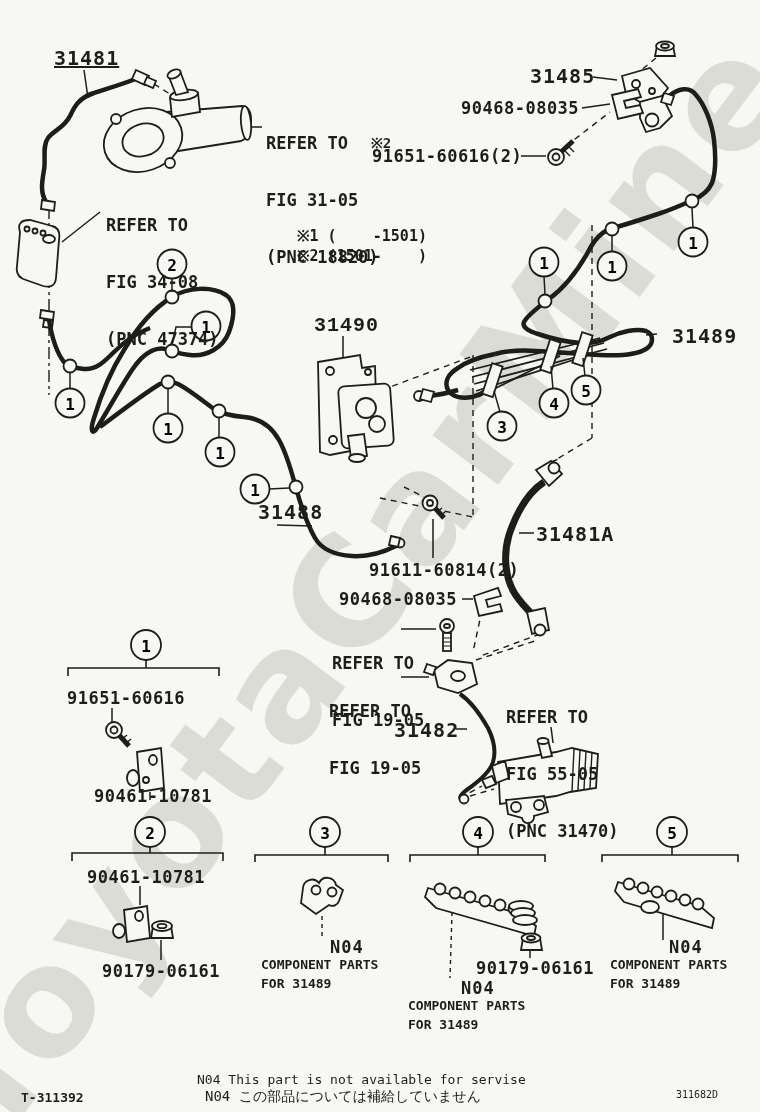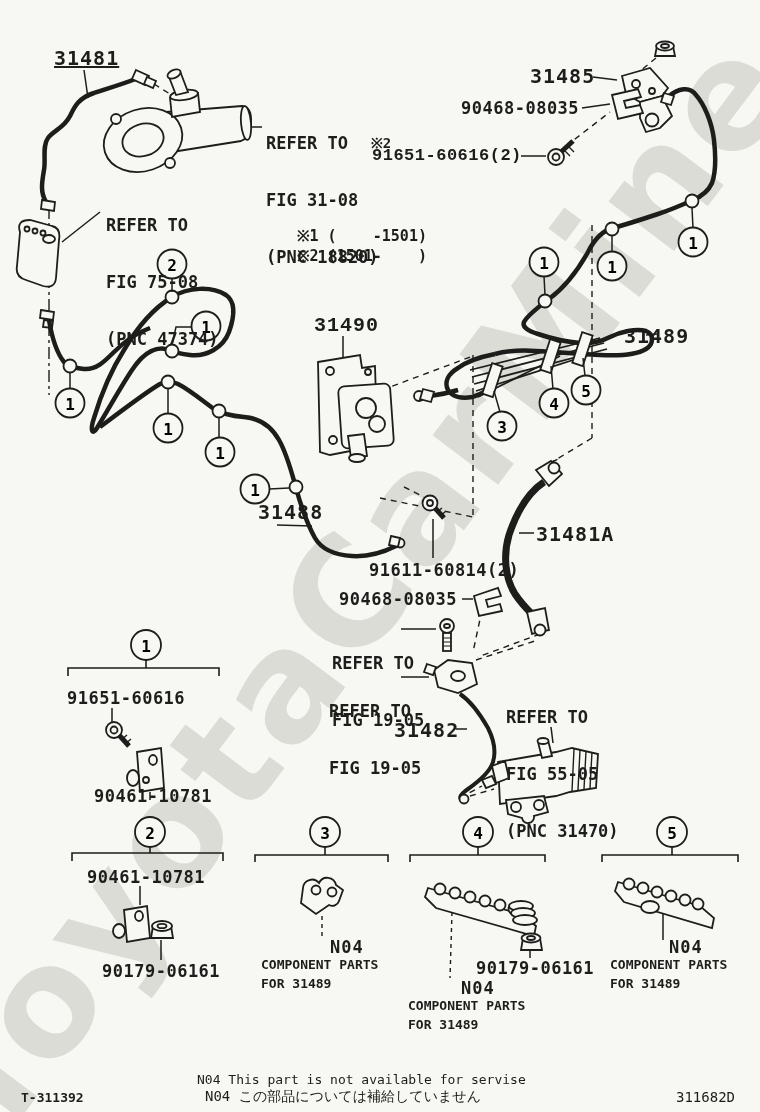--- a/index.html
+++ b/index.html
@@ -388,40 +388,40 @@
       <circle class="part" cx="698" cy="904" r="5.5"></circle>
       <ellipse class="part" cx="650" cy="907" rx="9" ry="6"></ellipse>
       <path class="ln" stroke-width="1.5" d="M663,914 L663,940"></path>
     </g>
   </svg>
 
   <div class="big" style="left:54px;top:46px;text-decoration:underline;">31481</div>
 
   <div class="ref" style="left:266px;top:96px;">
     <div>REFER TO</div>
-    <div>FIG 31-08</div>
+    <div>FIG 31-05</div>
     <div>(PNC 18820)</div>
   </div>
   <div class="sup" style="left:371px;top:133px;">※2</div>
 
-  <div class="lbl" style="left:372px;top:146px;font-family:Liberation Mono, monospace;">91651-60616(2)</div>
+  <div class="lbl" style="left:372px;top:146px;">91651-60616(2)</div>
   <div class="big" style="left:530px;top:64px;">31485</div>
   <div class="lbl" style="left:461px;top:98px;">90468-08035</div>
 
   <div class="ref" style="left:106px;top:178px;">
     <div>REFER TO</div>
-    <div>FIG 75-08</div>
+    <div>FIG 34-08</div>
     <div>(PNC 47374)</div>
   </div>
 
   <div class="note" style="left:297px;top:225px;text-align:right;">※1 (    -1501)</div>
   <div class="note" style="left:297px;top:245px;">※2 (1501-    )</div>
 
   <div class="big" style="left:314px;top:314px;font-family:Liberation Mono, monospace;">31490</div>
-  <div class="big" style="left:624px;top:324px;">31489</div>
+  <div class="big" style="left:672px;top:324px;">31489</div>
   <div class="big" style="left:213px;top:500px;margin-left:45px;">31488</div>
   <div class="big" style="left:536px;top:522px;">31481A</div>
 
   <div class="lbl" style="left:369px;top:560px;">91611-60814(2)</div>
   <div class="lbl" style="left:339px;top:589px;">90468-08035</div>
 
   <div class="ref" style="left:332px;top:616px;">
     <div>REFER TO</div>
     <div>FIG 19-05</div>
   </div>
@@ -453,15 +453,15 @@
   <div class="comp" style="left:408px;top:998px;">COMPONENT PARTS</div>
   <div class="comp" style="left:408px;top:1017px;">FOR 31489</div>
 
   <div class="n04" style="left:645px;top:937px;">N04</div>
   <div class="comp" style="left:610px;top:957px;">COMPONENT PARTS</div>
   <div class="comp" style="left:610px;top:976px;">FOR 31489</div>
 
   <div class="foot" style="left:21px;top:1090px;font-weight:bold;">T-311392</div>
   <div class="foot" style="left:197px;top:1072px;">N04 This part is not available for servise</div>
   <div class="footjp" style="left:205px;top:1088px;">N04 この部品については補給していません</div>
-  <div class="foot" style="left:676px;top:1089px;font-size:14px;">311682D</div>
+  <div class="foot" style="left:676px;top:1089px;font-size:10px;">311682D</div>
 
 </div>
 
 </body></html>

